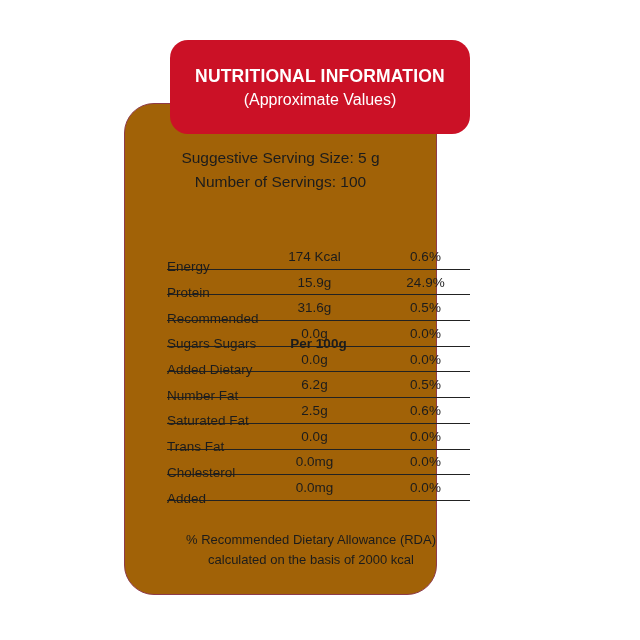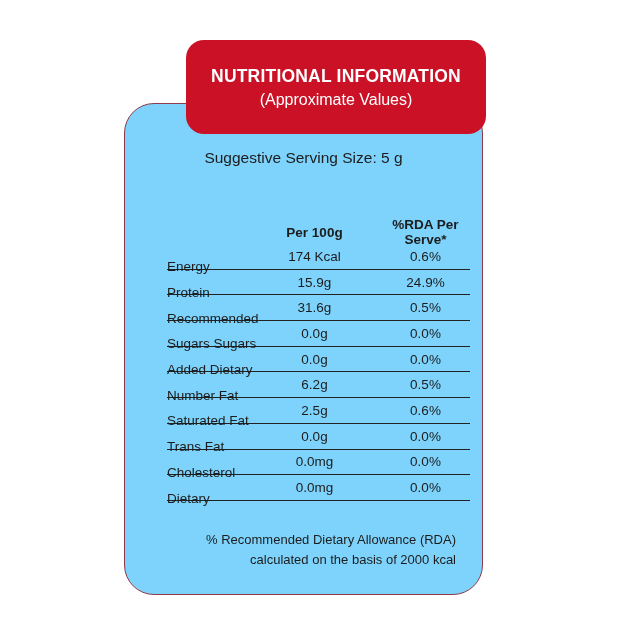--- a/index.html
+++ b/index.html
@@ -8,70 +8,70 @@
     --text:#1C1C1C;
     --header-text:#FFFFFF;
     --page-bg:#FFFFFF;
   }
   *{margin:0;padding:0;box-sizing:border-box;}
   html,body{width:640px;height:640px;background:var(--page-bg);
     font-family:"Liberation Sans",sans-serif;color:var(--text);}
   .stage{position:relative;width:640px;height:640px;overflow:hidden;}
 
   .card{
-    position:absolute;left:124px;top:103px;width:359px;height:492px;
-    border:1.3px solid var(--card-border);border-radius:30px;background:#7dd3fc;padding-left:8px;
+    position:absolute;left:124px;top:103px;width:313px;height:492px;
+    border:1.3px solid var(--card-border);border-radius:30px;background:#a16207;padding-left:8px;
   }
 
   .header-box{
     position:absolute;left:170px;top:40px;width:300px;height:94px;
     background:var(--header-bg);border-radius:18px;z-index:2;
     display:flex;flex-direction:column;align-items:center;justify-content:center;
-    gap:4px;color:var(--header-text);text-align:center;margin-left:16px;
+    gap:4px;color:var(--header-text);text-align:center;
   }
   .header-title{font-size:17.5px;font-weight:bold;letter-spacing:.2px;}
   .header-subtitle{font-size:16px;font-weight:400;}
 
   .serving{
     position:absolute;left:0;right:0;top:42px;text-align:center;
     font-size:15.5px;line-height:23.5px;color:var(--text);
   }
 
   .ntable{
     position:absolute;left:42px;top:116px;width:303px;
     font-size:13.5px;color:var(--text);
   }
   .trow{display:flex;align-items:center;height:25.7px;
     border-bottom:1.6px solid #222;}
-  .trow.thead{border-bottom:none;height:24px;font-weight:bold;font-size:13.5px;}
+  .trow.thead{border-bottom:none;height:24px;font-weight:bold;font-size:13.5px;flex-direction:column;}
   .c-label{flex:0 0 95px;text-align:left;margin-top:21px;}
   .c-val{flex:0 0 105px;text-align:center;}
   .c-rda{flex:0 0 103px;text-align:center;padding-left:14px;}
 
   .footnote{
-    position:absolute;left:41px;top:426px;width:290px;text-align:right;
+    position:absolute;left:41px;top:426px;width:290px;text-align:center;
     font-size:13px;line-height:20px;color:var(--text);
   }
 </style>
 </head>
 <body>
 
 <div class="stage">
 
   <div class="card">
 
     <div class="serving">
       <div>Suggestive Serving Size: 5 g</div>
+      <div>Number of Servings: 100</div>
     </div>
 
     <div class="ntable">
       <div class="trow thead">
         <div class="c-label"></div>
         <div class="c-val">Per 100g</div>
-        <div class="c-rda">%RDA Per Serve*</div>
       </div>
 
       <div class="trow">
         <div class="c-label">Energy</div>
         <div class="c-val">174 Kcal</div>
         <div class="c-rda">0.6%</div>
       </div>
       <div class="trow">
         <div class="c-label">Protein</div>
         <div class="c-val">15.9g</div>
@@ -106,21 +106,21 @@
         <div class="c-label">Trans Fat</div>
         <div class="c-val">0.0g</div>
         <div class="c-rda">0.0%</div>
       </div>
       <div class="trow">
         <div class="c-label">Cholesterol</div>
         <div class="c-val">0.0mg</div>
         <div class="c-rda">0.0%</div>
       </div>
       <div class="trow">
-        <div class="c-label">Dietary</div>
+        <div class="c-label">Added</div>
         <div class="c-val">0.0mg</div>
         <div class="c-rda">0.0%</div>
       </div>
     </div>
 
     <div class="footnote">
       <div>% Recommended Dietary Allowance (RDA)</div>
       <div>calculated on the basis of 2000 kcal</div>
     </div>
 

